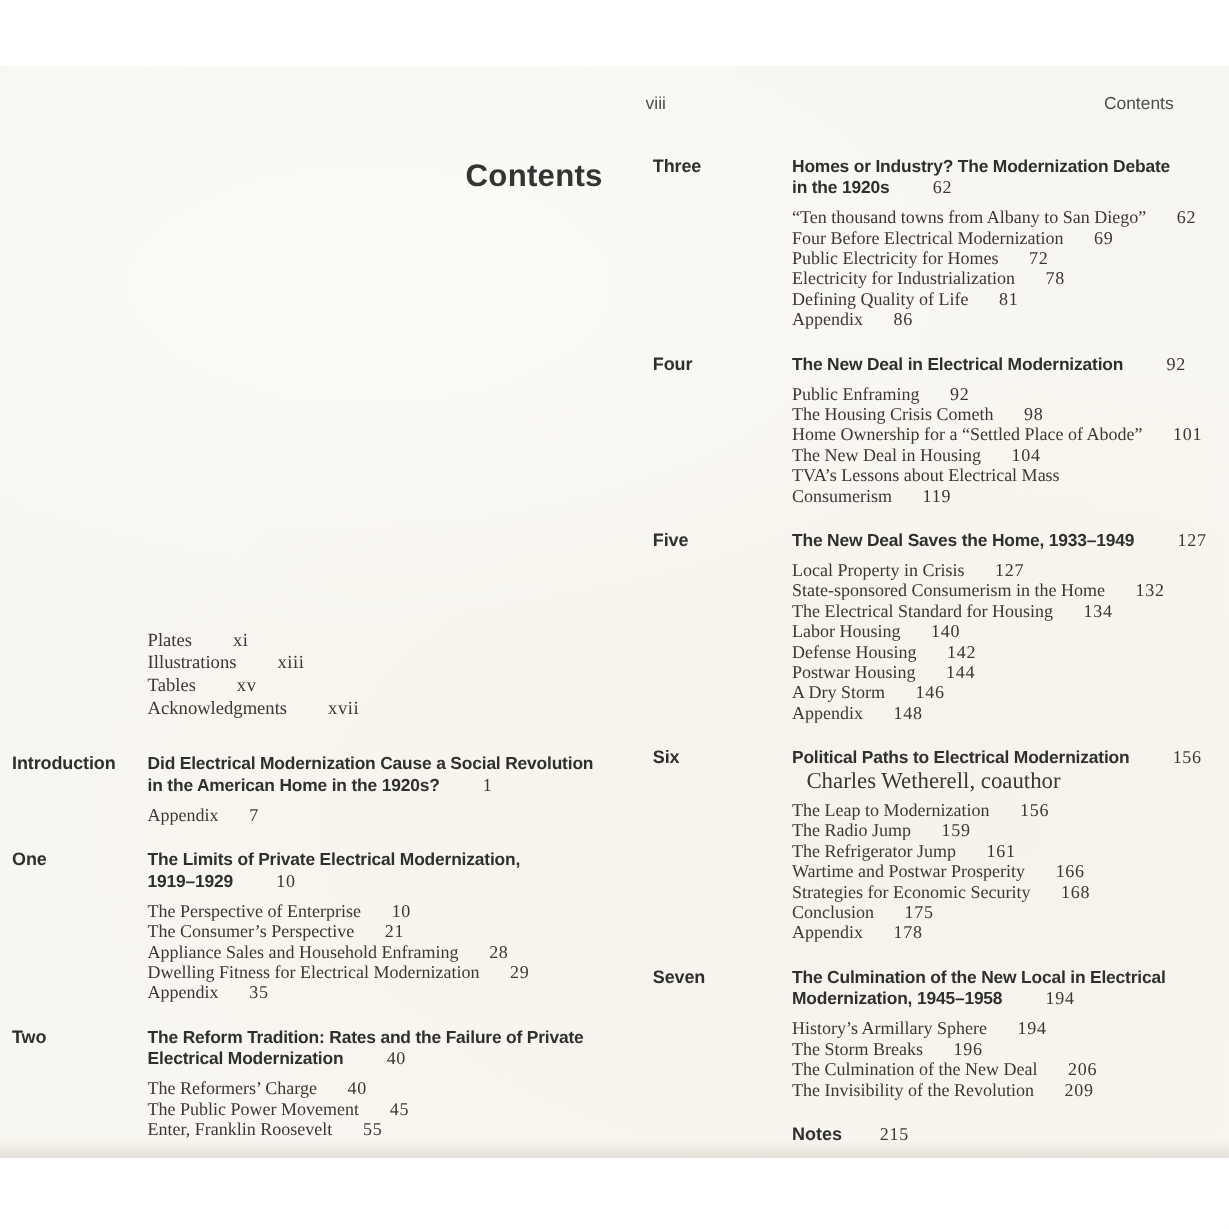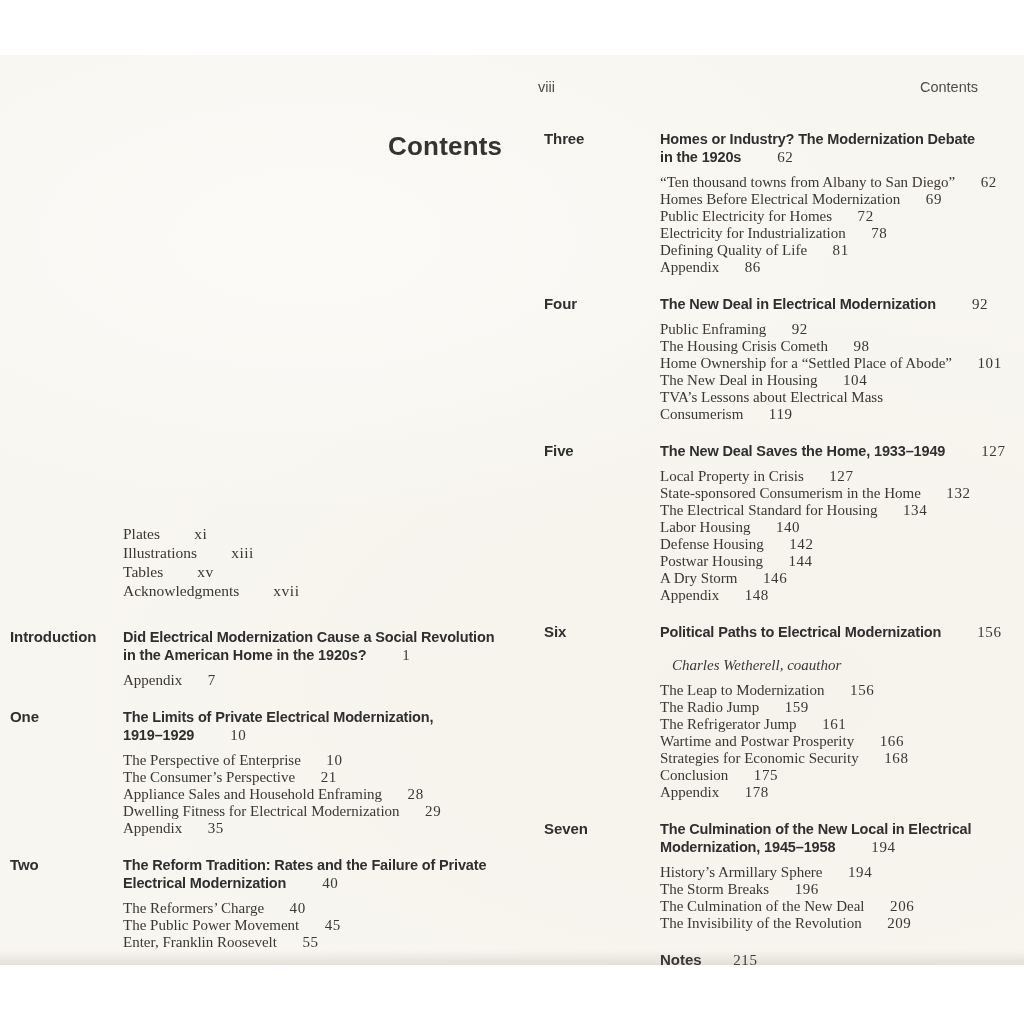--- a/index.html
+++ b/index.html
@@ -48,21 +48,21 @@
     color:#2f2f2f;letter-spacing:-.1px;
   }
   .heading{
     font-family:"Liberation Sans",sans-serif;font-weight:bold;font-size:14.5px;line-height:18px;
     color:#2f2f2f;letter-spacing:-.15px;
   }
   .head-num{
     font-family:"Liberation Serif",serif;font-weight:normal;font-size:15px;
     color:#3b3733;margin-left:2.4em;letter-spacing:.6px;
   }
-  .byline{font-size:15px;line-height:17px;color:#3b3733;padding-left:12px;margin-top:16px;font-style:italic;}
+  .byline{font-size:19px;line-height:17px;color:#3b3733;padding-left:12px;margin-top:2px;}
   .subs{margin-top:8px;}
   .sub{font-size:15px;line-height:17px;color:#3b3733;}
   .sub .num{margin-left:1.7em;letter-spacing:.6px;}
   .notes-row .notes-label{
     font-family:"Liberation Sans",sans-serif;font-weight:bold;font-size:15px;color:#2f2f2f;
   }
   .notes-row .num{font-size:15px;color:#3b3733;margin-left:2.1em;letter-spacing:.6px;}
 </style>
 </head>
 <body>
@@ -132,21 +132,21 @@
     <div class="toc right-toc" id="right-toc">
       <div class="entry">
           <div class="chap-label">Three</div>
           <div class="entry-content">
             <div class="heading">
               <div class="head-line"><span>Homes or Industry? The Modernization Debate</span></div>
               <div class="head-line"><span>in the 1920s</span><span class="head-num">62</span></div>
             </div>
             <div class="subs">
               <div class="sub"><span>“Ten thousand towns from Albany to San Diego”</span><span class="num">62</span></div>
-              <div class="sub"><span>Homes Before Electrical Modernization</span><span class="num">69</span></div>
+              <div class="sub"><span>Four Before Electrical Modernization</span><span class="num">69</span></div>
               <div class="sub"><span>Public Electricity for Homes</span><span class="num">72</span></div>
               <div class="sub"><span>Electricity for Industrialization</span><span class="num">78</span></div>
               <div class="sub"><span>Defining Quality of Life</span><span class="num">81</span></div>
               <div class="sub"><span>Appendix</span><span class="num">86</span></div>
             </div>
           </div>
         </div>
         <div class="entry">
           <div class="chap-label">Four</div>
           <div class="entry-content">

